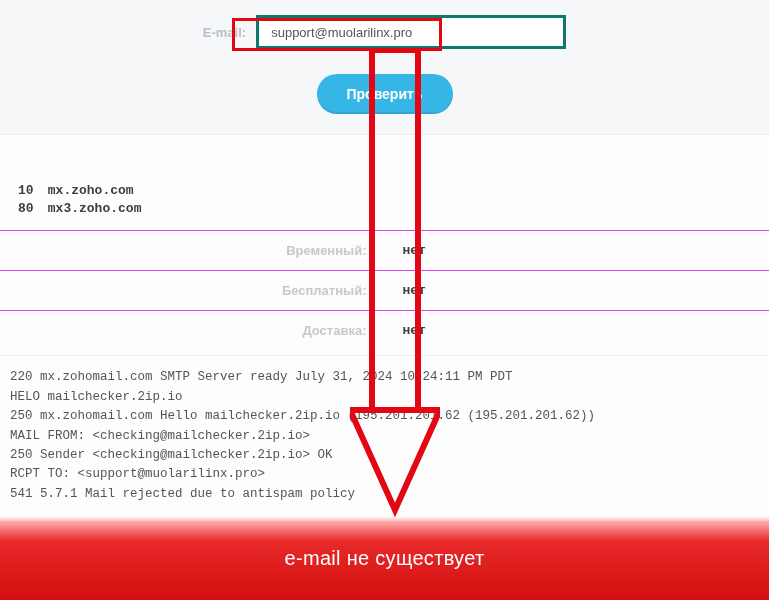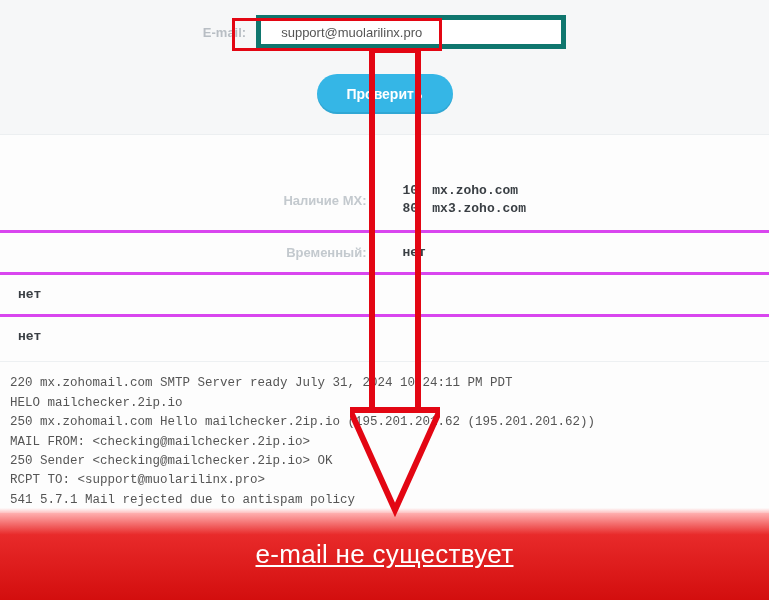--- a/index.html
+++ b/index.html
@@ -24,23 +24,23 @@
   }
   .email-label {
     color: #b8bec4;
     font-size: 13px;
     font-weight: 600;
     margin-right: 10px;
   }
   .email-input {
     width: 310px;
     height: 34px;
-    border: 5px solid #0f766e;
+    border: 3px solid #0f766e;
     background: #fff;
-    padding: 0 20px;
+    padding: 0 12px;
     font-size: 13px;
     color: #555;
   }
   .highlight-input {
     position: absolute;
     border: 3px solid #e30613;
     width: 210px;
     height: 33px;
     left: 232px;
     top: 18px;
@@ -58,21 +58,21 @@
     font-weight: 700;
     cursor: pointer;
     box-shadow: inset 0 -2px 0 rgba(0,0,0,0.08);
   }
   
   .results {
     margin-top: 35px;
   }
   .res-row {
     display: flex;
-    border-top: 3px solid #d946ef;
+    border-top: 1px solid #d946ef;
     padding: 12px 0;
   }
   .res-row:first-child { border-top: none; }
   .res-label {
     flex: 0 0 50%;
     text-align: right;
     padding-right: 18px;
     color: #c3c9ce;
     font-size: 13px;
     font-weight: 700;
@@ -102,25 +102,24 @@
   }
   
   .banner {
     position: absolute;
     left: 0;
     bottom: 0;
     width: 100%;
     background: linear-gradient(to bottom, #ffb0b0 0%, #e82a2a 25%, #d30e0e 100%);
     color: #fff;
     text-align: center;
-    font-size: 26px;
+    font-size: 20px;
     font-weight: 400;
     padding: 26px 0 30px 0;
     letter-spacing: 0.3px;
-    text-decoration: underline;
   }
   .banner::before{
     content:"";
     position:absolute;
     left:0; right:0; top:-5px;
     height:5px;
     background: linear-gradient(to bottom, rgba(255,200,200,0), rgba(255,150,150,.6));
   }
   
   .arrow-overlay {
@@ -141,37 +140,38 @@
     <input class="email-input" type="text" value="support@muolarilinx.pro" style="">
   </div>
   <button class="check-btn">Проверить</button>
 </div>
 
 <div class="highlight-input"></div>
 
 <div class="results">
 
   <div class="res-row">
-    <div class="res-label">Наличие MX:</div>
     <div class="res-val mx-list">
       <div><span class="mx-prio">10</span> <span>mx.zoho.com</span></div>
       <div><span class="mx-prio">80</span> <span>mx3.zoho.com</span></div>
     </div>
   </div>
 
   <div class="res-row">
     <div class="res-label">Временный:</div>
     <div class="res-val">нет</div>
   </div>
 
   <div class="res-row">
+    <div class="res-label">Бесплатный:</div>
     <div class="res-val">нет</div>
   </div>
 
   <div class="res-row">
+    <div class="res-label">Доставка:</div>
     <div class="res-val">нет</div>
   </div>
 
 </div>
 
 <pre class="smtp">220 mx.zohomail.com SMTP Server ready July 31, 2024 10:24:11 PM PDT
 HELO mailchecker.2ip.io
 250 mx.zohomail.com Hello mailchecker.2ip.io (195.201.201.62 (195.201.201.62))
 MAIL FROM: &lt;checking@mailchecker.2ip.io&gt;
 250 Sender &lt;checking@mailchecker.2ip.io&gt; OK

